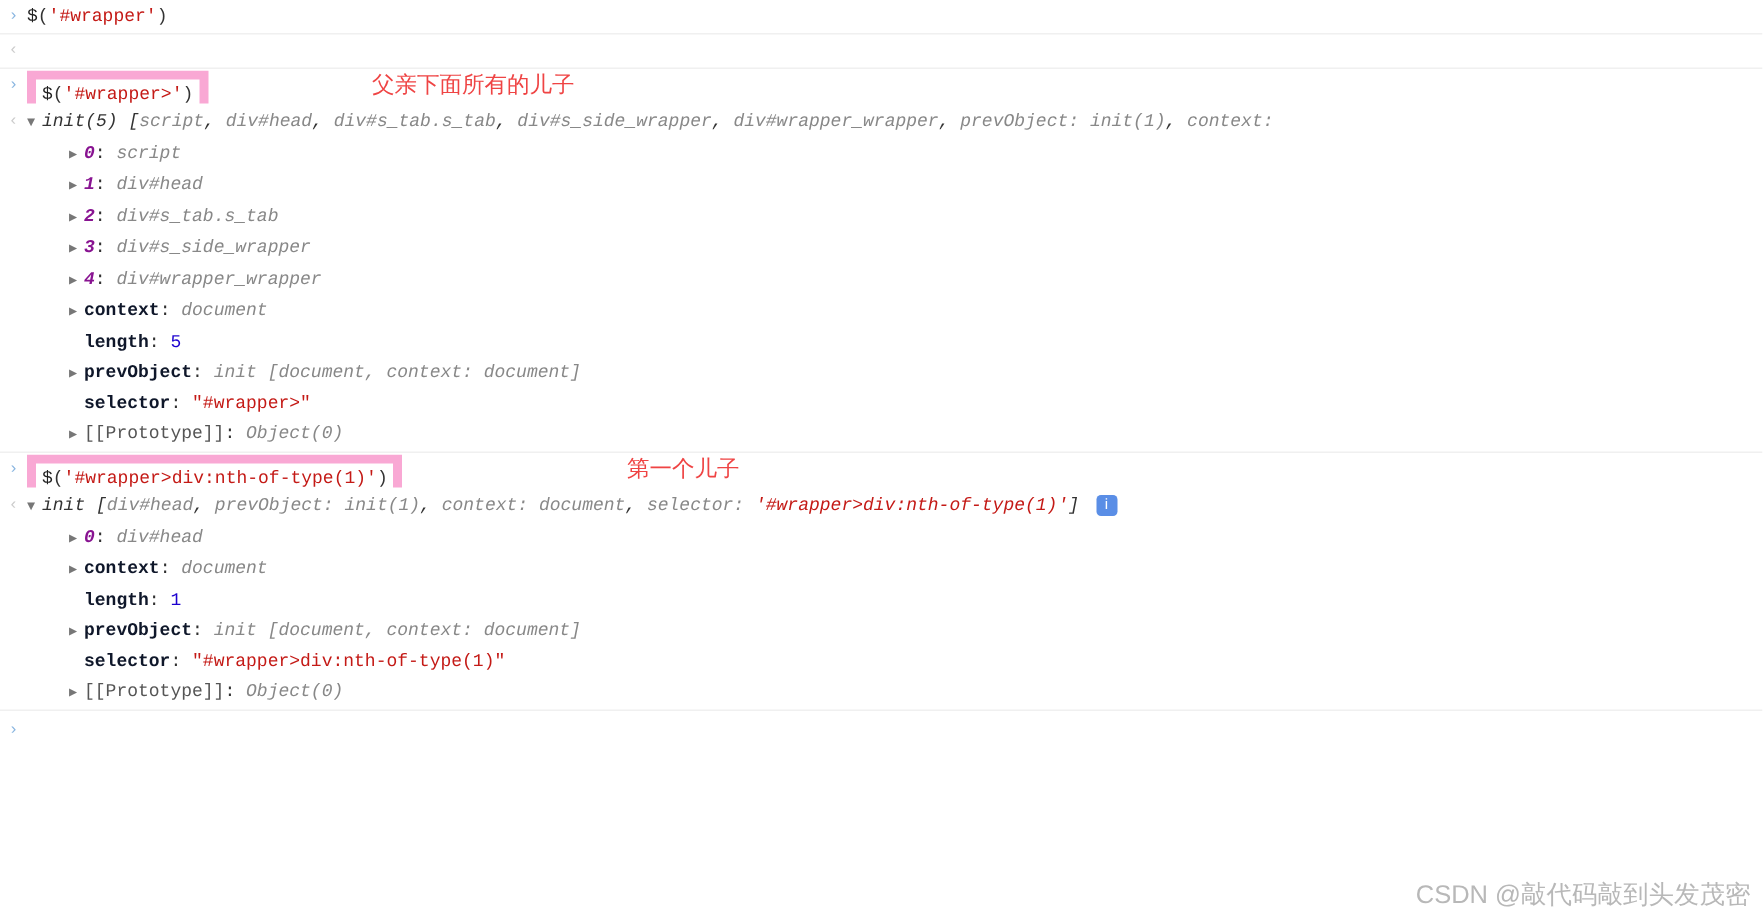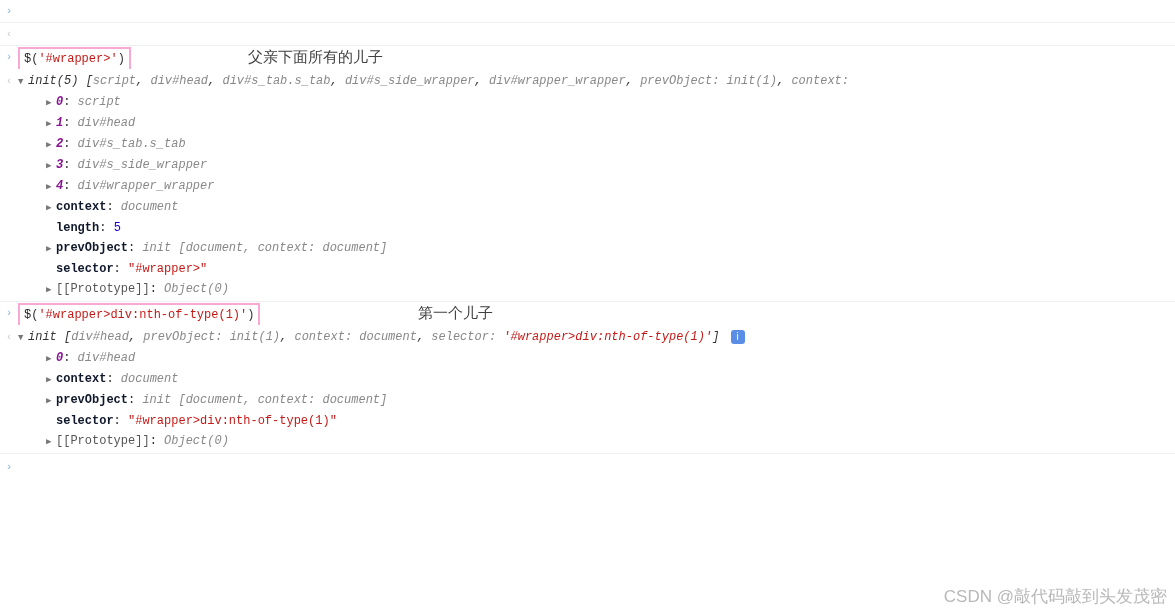--- a/index.html
+++ b/index.html
@@ -48,27 +48,27 @@
   .idx  { color: #881391; font-weight: bold; font-style: italic;}
   .prop { color: #0f172a; font-weight: bold; }
   .dim  { color: #888; font-style: italic; }
   .elem { color: #888; font-style: italic; }
   .num  { color: #1c00cf; }
   .selval { color: #c41a16; }
   .bracket { color: #333; }
   .comma { color: #333; }
 
   .redbox {
-    border: 2px solid #f9a8d4;
+    border: 6px solid #f9a8d4;
     padding: 0 4px 1px 4px;
     display: inline-block;
   }
   .annot {
     position: absolute;
-    color: #404040;
+    color: #ef4444;
     font-family: "Microsoft YaHei", sans-serif;
     font-size: 15px;
     font-style: normal;
   }
   .info-icon {
     display: inline-block;
     width: 14px; height: 14px;
     background: #5a8ee6;
     color: #fff;
     border-radius: 3px;
@@ -93,20 +93,23 @@
   .prompt-row { display:flex; padding-top:3px;}
 </style>
 </head>
 <body>
 
 <div class="container">
 <div class="console-area">
 
 <div class="row">
   <div class="gutter"><span class="chev">›</span></div>
+  <div class="content">
+    <span class="kw">$</span><span class="paren">(</span><span class="str">'#wrapper'</span><span class="paren">)</span>
+  </div>
 </div>
 
 <div class="row">
   <div class="gutter"><span style="color:#ccc">‹</span></div>
 </div>
 
 <div class="row noborder">
   <div class="gutter"><span class="chev">›</span></div>
   <div class="content" style="position:relative; height:22px;">
     <span class="redbox">
@@ -147,20 +150,21 @@
 
 <div class="row">
   <div class="gutter"><span style="color:#ccc">‹</span></div>
   <div class="content">
     <div>
       <span class="caret">▼</span><span class="fn">init&nbsp;</span><span class="dim" style="font-style:italic;"><span class="bracket">[</span>div#head<span class="comma">, </span>prevObject: init(1)<span class="comma">, </span>context: document<span class="comma">, </span>selector: <span class="selval">'#wrapper&gt;div:nth-of-type(1)'</span><span class="bracket">]</span></span>
       <span class="info-icon">i</span>
     </div>
     <div class="indent2"><span class="caret">▶</span><span class="idx">0</span><span>: </span><span class="elem">div#head</span></div>
     <div class="indent2"><span class="caret">▶</span><span class="prop">context</span><span>: </span><span class="elem">document</span></div>
+    <div class="indent2"><span class="caret"></span><span class="prop">length</span><span>: </span><span class="num">1</span></div>
     <div class="indent2"><span class="caret">▶</span><span class="prop">prevObject</span><span>: </span><span class="dim">init [document, context: document]</span></div>
     <div class="indent2"><span class="caret"></span><span class="prop">selector</span><span>: </span><span class="selval">"#wrapper&gt;div:nth-of-type(1)"</span></div>
     <div class="indent2"><span class="caret">▶</span><span style="color:#555">[[Prototype]]</span><span>: </span><span class="dim">Object(0)</span></div>
   </div>
 </div>
 
 <div class="prompt-row">
   <div class="gutter"><span class="chev">›</span></div>
   <div class="content"></div>
 </div>

